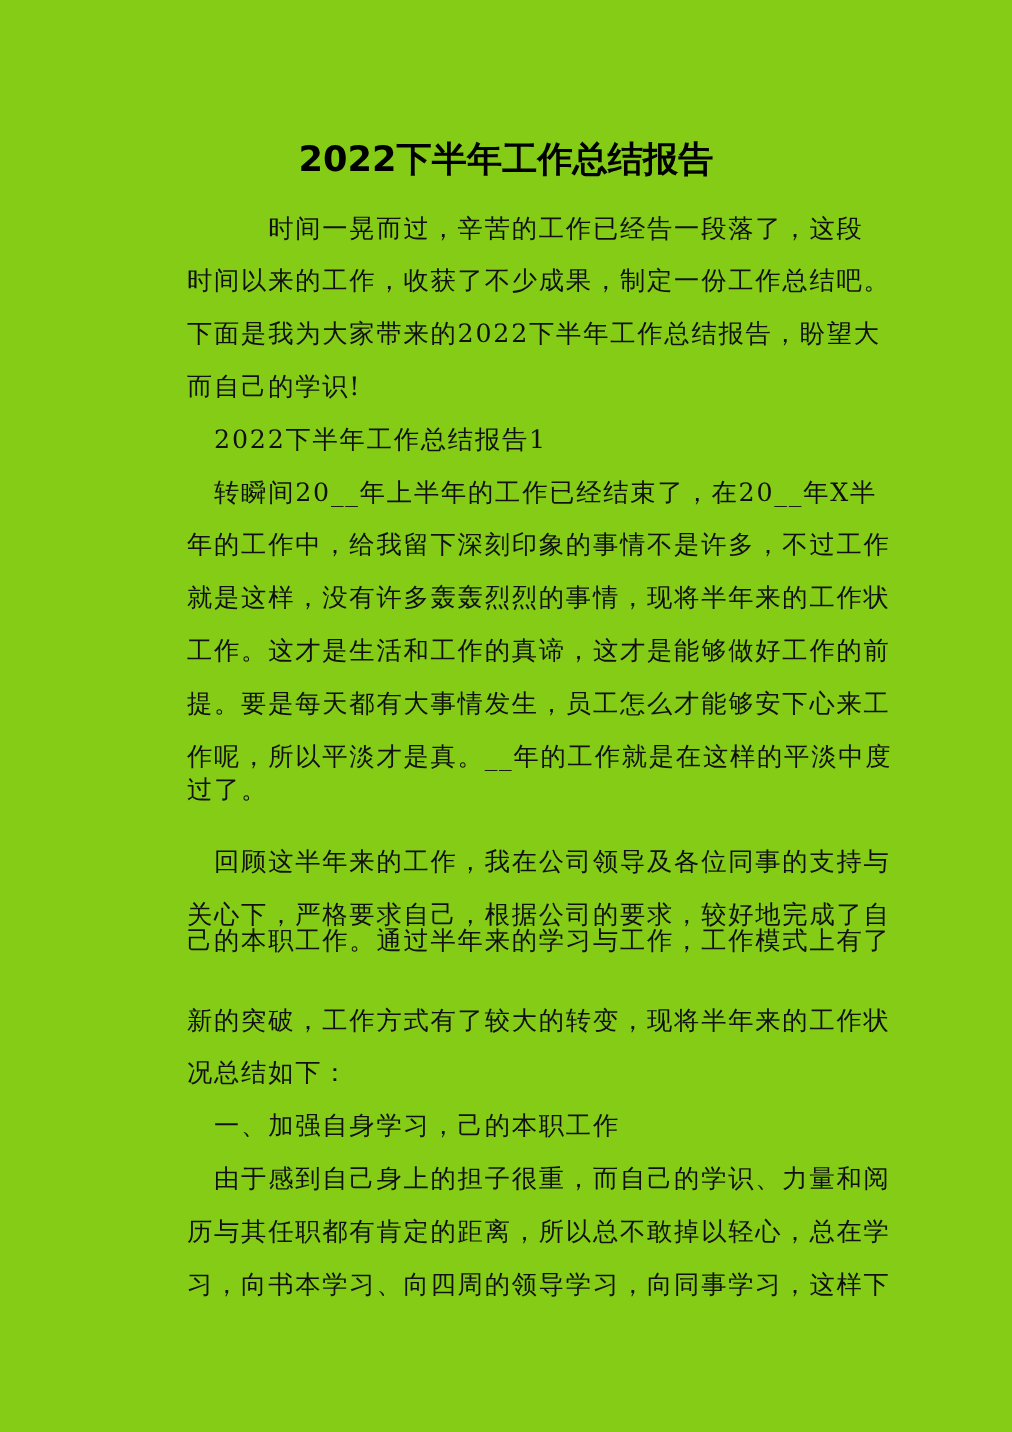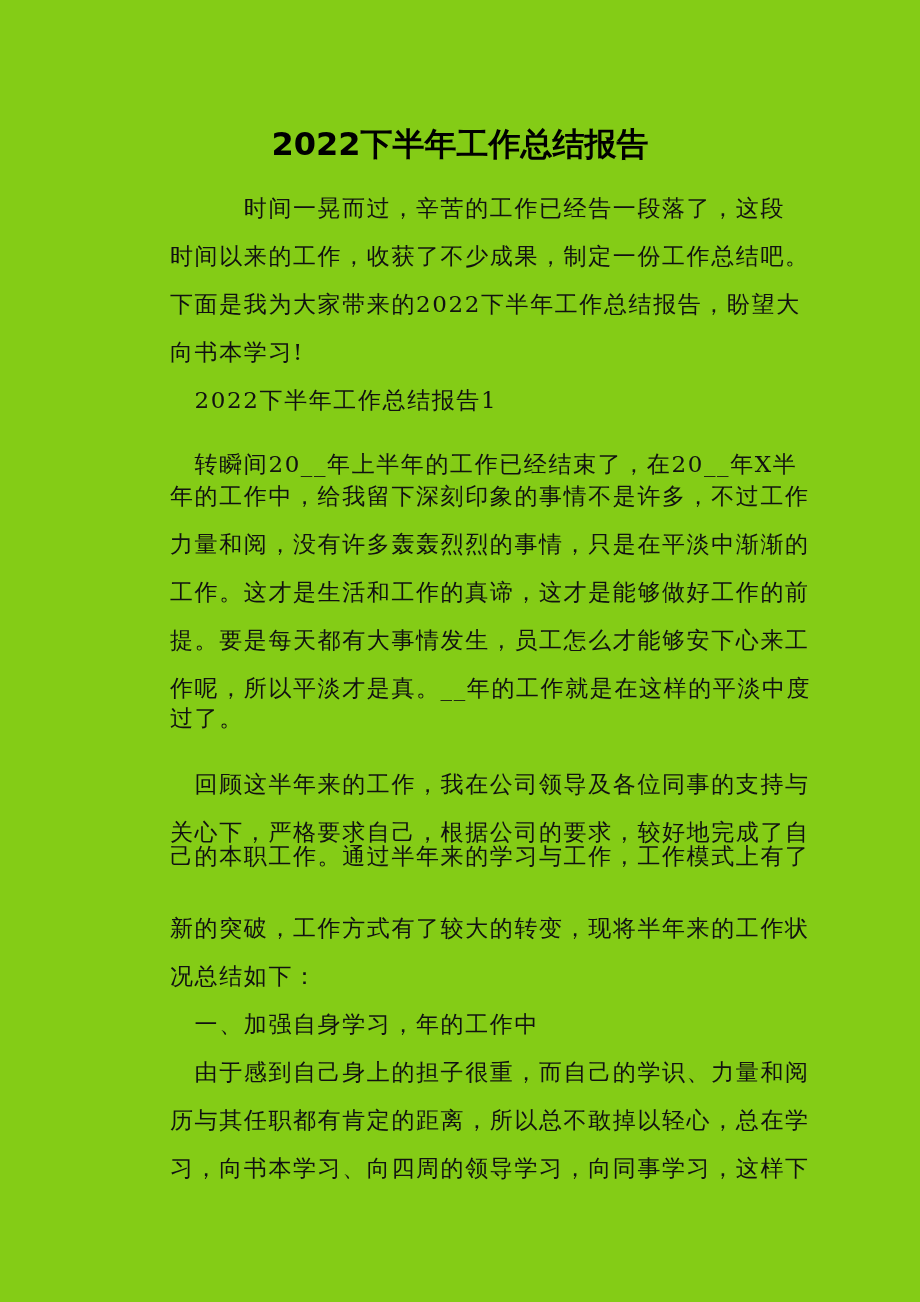--- a/index.html
+++ b/index.html
@@ -18,31 +18,31 @@
 </style>
 </head>
 <body>
 
 <div class="page">
   <div class="title">2022下半年工作总结报告</div>
 
   <div class="line" style="top:184px">　　　时间一晃而过，辛苦的工作已经告一段落了，这段</div>
   <div class="line" style="top:232px">时间以来的工作，收获了不少成果，制定一份工作总结吧。</div>
   <div class="line" style="top:280px">下面是我为大家带来的2022下半年工作总结报告，盼望大</div>
-  <div class="line" style="top:328px">向书本学习!</div>
+  <div class="line" style="top:328px">而自己的学识!</div>
   <div class="line" style="top:376px">　2022下半年工作总结报告1</div>
-  <div class="line" style="top:440px">　转瞬间20__年上半年的工作已经结束了，在20__年X半</div>
+  <div class="line" style="top:424px">　转瞬间20__年上半年的工作已经结束了，在20__年X半</div>
   <div class="line" style="top:472px">年的工作中，给我留下深刻印象的事情不是许多，不过工作</div>
-  <div class="line" style="top:520px">力量和阅，没有许多轰轰烈烈的事情，只是在平淡中渐渐的</div>
+  <div class="line" style="top:520px">就是这样，没有许多轰轰烈烈的事情，现将半年来的工作状</div>
   <div class="line" style="top:568px">工作。这才是生活和工作的真谛，这才是能够做好工作的前</div>
   <div class="line" style="top:616px">提。要是每天都有大事情发生，员工怎么才能够安下心来工</div>
   <div class="line" style="top:664px">作呢，所以平淡才是真。__年的工作就是在这样的平淡中度</div>
   <div class="line" style="top:694px">过了。</div>
   <div class="line" style="top:760px">　回顾这半年来的工作，我在公司领导及各位同事的支持与</div>
   <div class="line" style="top:808px">关心下，严格要求自己，根据公司的要求，较好地完成了自</div>
   <div class="line" style="top:832px">己的本职工作。通过半年来的学习与工作，工作模式上有了</div>
   <div class="line" style="top:952px">况总结如下：</div>
   <div class="line" style="top:904px">新的突破，工作方式有了较大的转变，现将半年来的工作状</div>
-  <div class="line" style="top:1000px">　一、加强自身学习，年的工作中</div>
+  <div class="line" style="top:1000px">　一、加强自身学习，己的本职工作</div>
   <div class="line" style="top:1048px">　由于感到自己身上的担子很重，而自己的学识、力量和阅</div>
   <div class="line" style="top:1144px">习，向书本学习、向四周的领导学习，向同事学习，这样下</div>
   <div class="line" style="top:1096px">历与其任职都有肯定的距离，所以总不敢掉以轻心，总在学</div>
 </div>
 
 </body></html>

